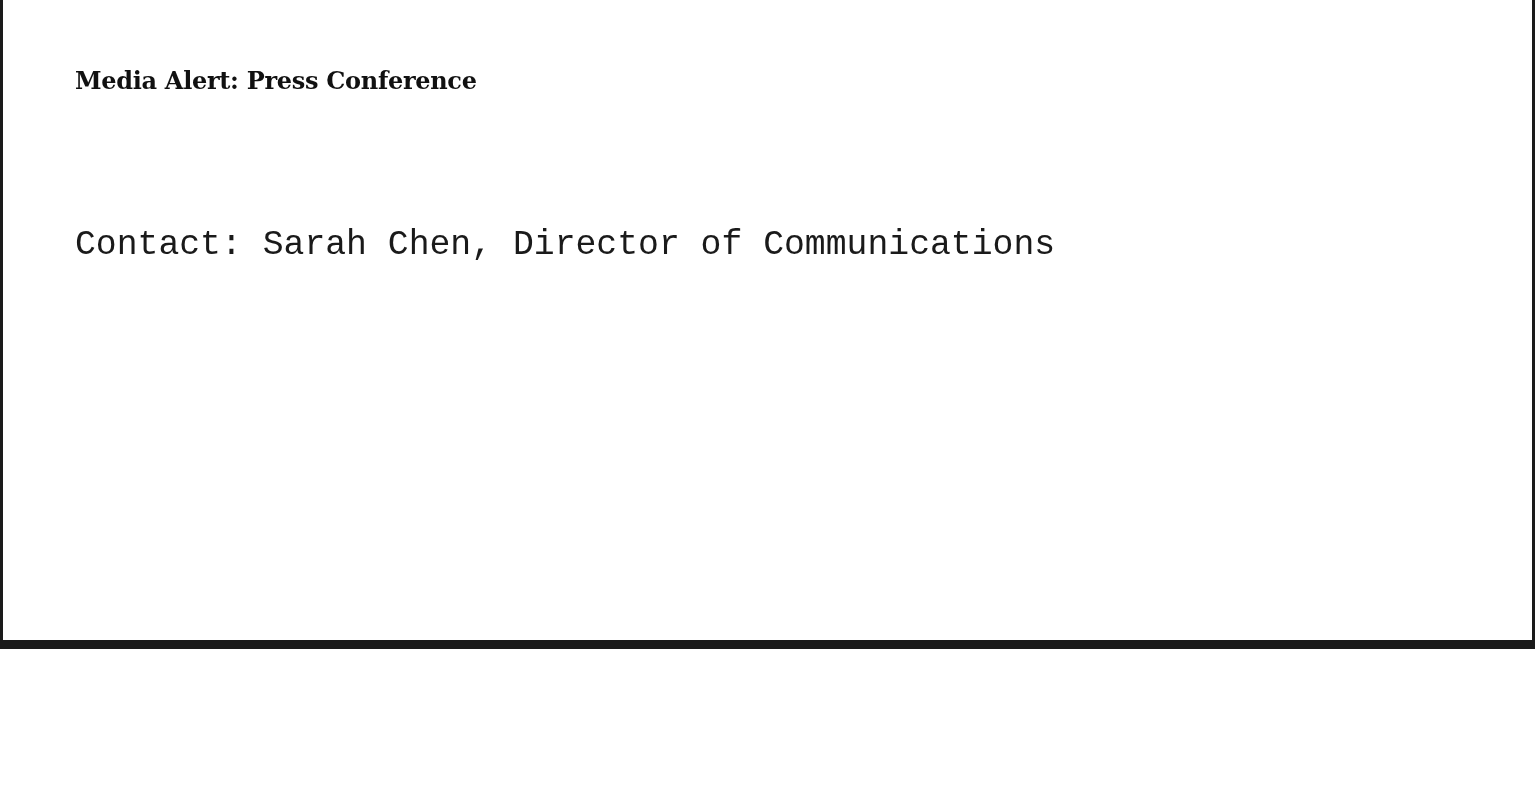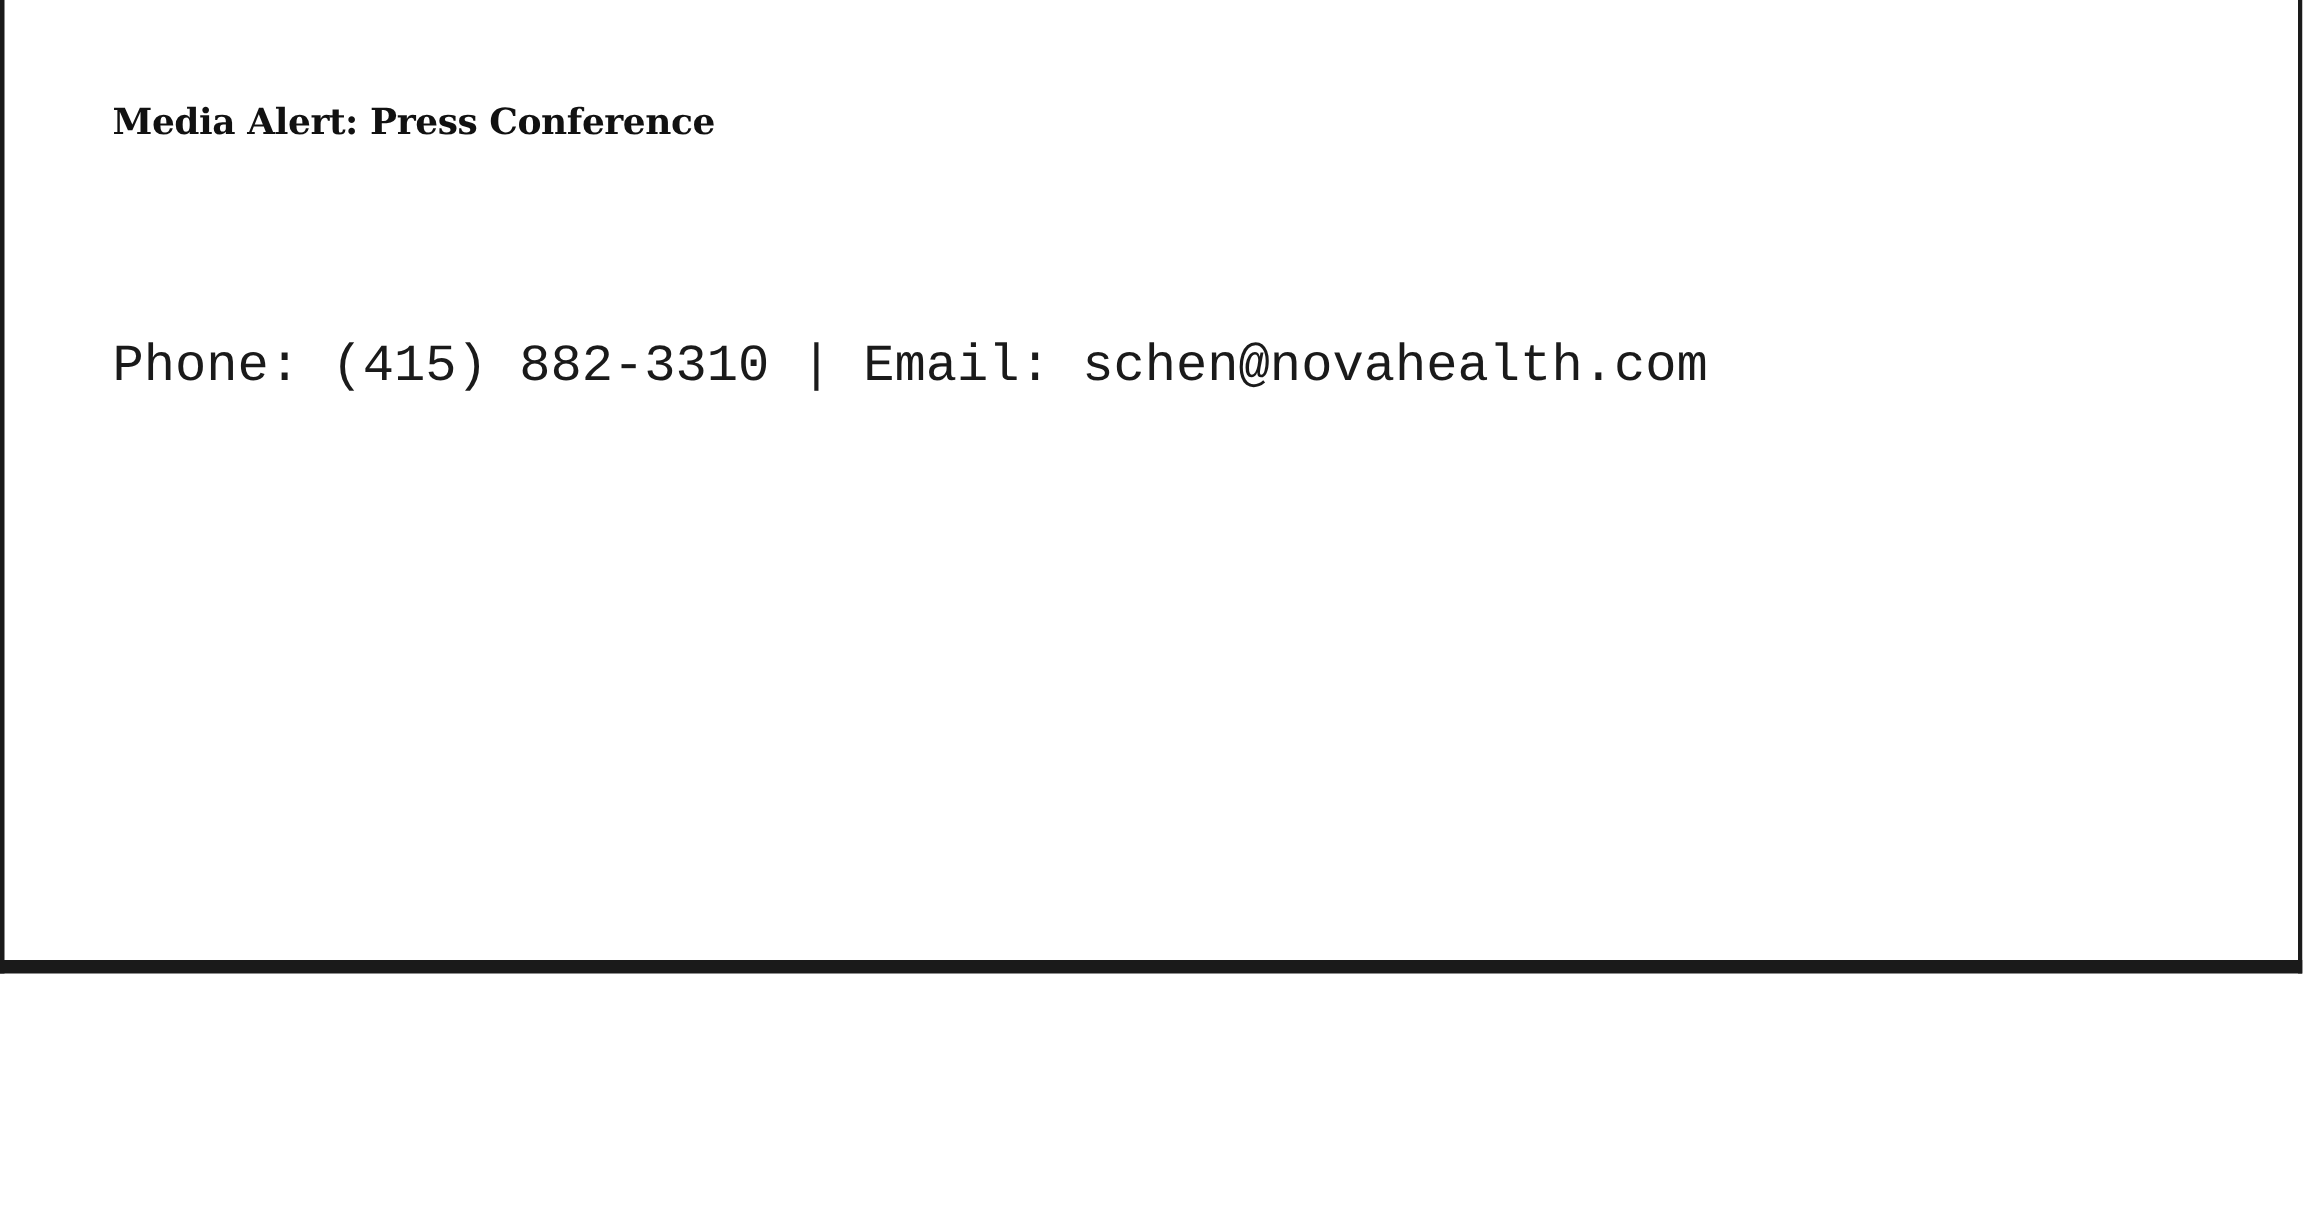--- a/index.html
+++ b/index.html
@@ -61,21 +61,21 @@
   </style>
 </head>
 <body>
 
 <div class="frame">
   <div class="doc">
     <h1 class="title">Media Alert: Press Conference</h1>
   </div>
 
   <div class="body-text">
-    <span class="line">Phone: (415) 882-3310 | Email: schen@novahealth.com</span>
+    <span class="line">Contact: Sarah Chen, Director of Communications</span>
     <span class="gap"></span>
     
     
     
     
     
     
     
     
     

